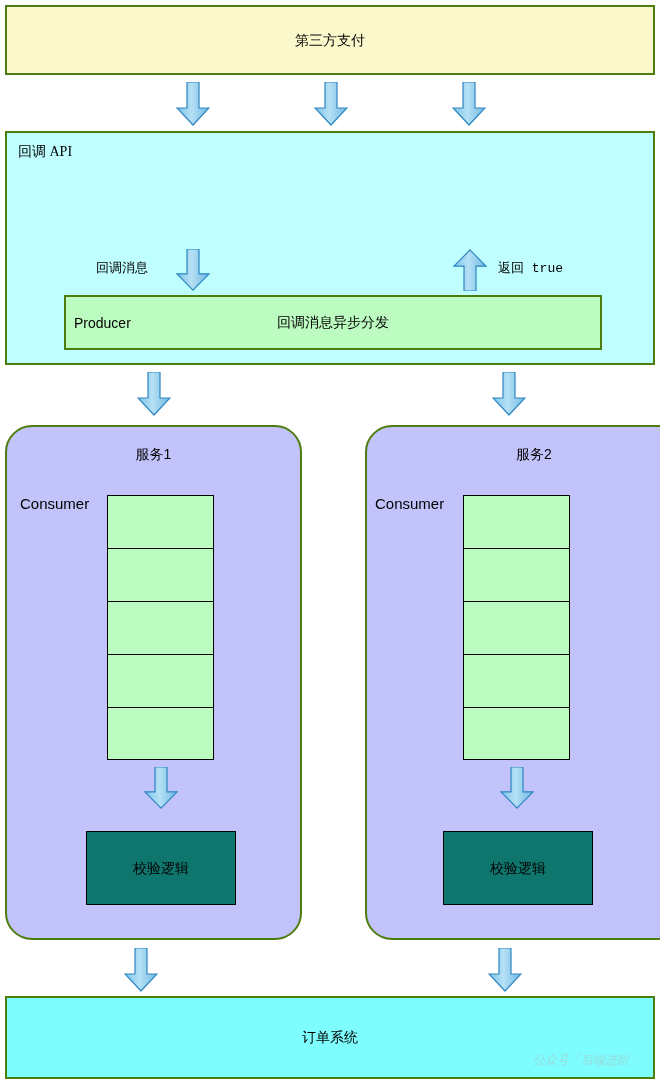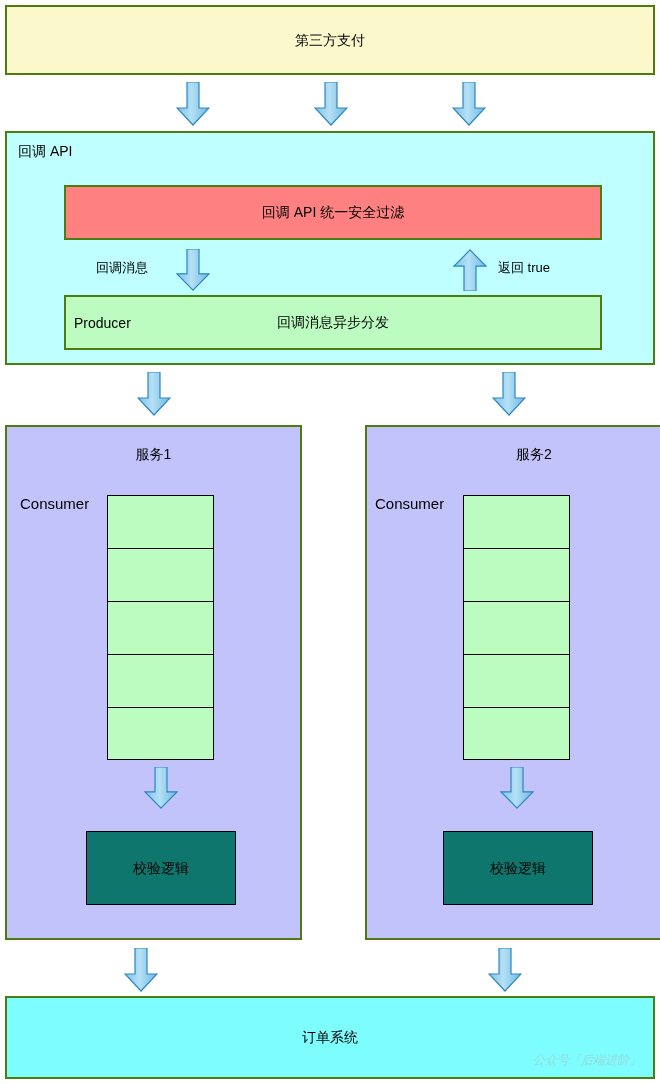--- a/index.html
+++ b/index.html
@@ -50,20 +50,21 @@
     height: 234px;
     background: #BFFFFF;
   }
   #callback-api-title {
     position: absolute;
     left: 11px;
     top: 10px;
     font-size: 14px;
     color: #000;
     white-space: nowrap;
+    font-family: Liberation Serif, serif;
   }
   
   #security-filter {
     left: 64px;
     top: 185px;
     width: 538px;
     height: 55px;
     background: #FF8080;
   }
   
@@ -83,27 +84,28 @@
     white-space: nowrap;
   }
   
   .side-label {
     position: absolute;
     font-size: 13px;
     color: #000;
     white-space: nowrap;
   }
   #label-callback-msg { left: 96px; top: 259px; }
-  #label-return-true  { left: 498px; top: 259px; }
+  #label-return-true  { left: 498px; top: 259px; font-family: Liberation Mono, monospace; }
 
   
   .service {
     background: #C3C3FC;
     top: 425px;
     height: 515px;
+    border-radius: 27px;
   }
   #service-1 { left: 5px; width: 297px; }
   #service-2 { left: 365px; width: 338px; }
   .service-title {
     position: absolute;
     top: 19px;
     left: 0;
     right: 0;
     text-align: center;
     font-size: 14px;
@@ -206,23 +208,20 @@
   <div class="arrow" style="left:452px; top:82px;">
     <svg viewBox="0 0 34 44" preserveAspectRatio="none">
       <polygon points="11,0 23,0 23,26 33,26 17,43 1,26 11,26" fill="url(#g1)" stroke="#2E86C1" stroke-width="1.2"></polygon>
     </svg>
   </div>
 
   <div class="box" id="callback-api">
     <span id="callback-api-title">回调 API</span>
   </div>
 
-  <div class="box ctr" id="security-filter">
-    <span class="lbl">回调 API 统一安全过滤</span>
-  </div>
 
   <span class="side-label" id="label-callback-msg">回调消息</span>
   <span class="side-label" id="label-return-true">返回 true</span>
 
   <div class="arrow" style="left:176px; top:249px; height:42px;">
     <svg viewBox="0 0 34 44" preserveAspectRatio="none">
       <polygon points="11,0 23,0 23,26 33,26 17,43 1,26 11,26" fill="url(#g1)" stroke="#2E86C1" stroke-width="1.2"></polygon>
     </svg>
   </div>
 

